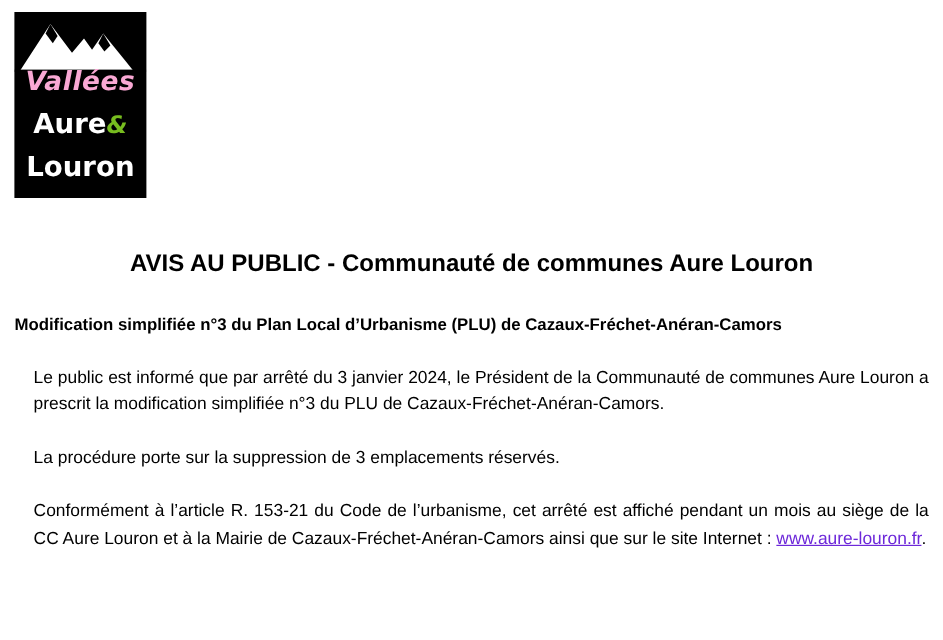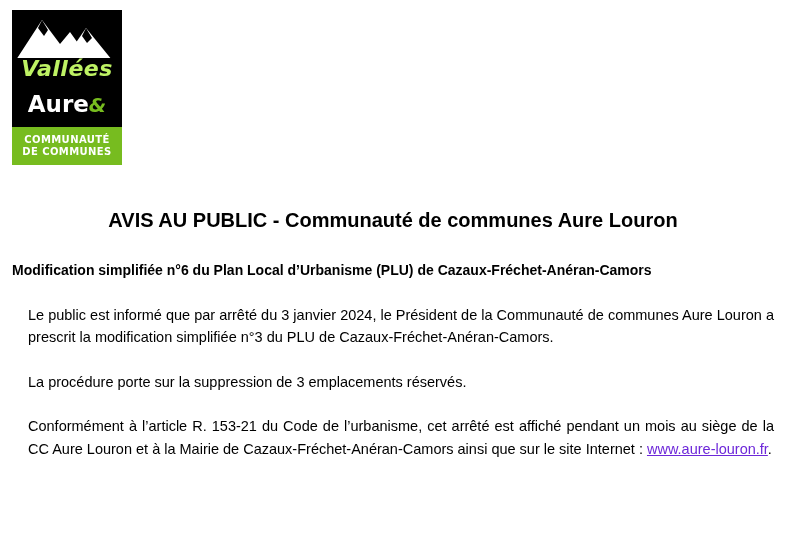--- a/index.html
+++ b/index.html
@@ -40,21 +40,21 @@
   }
   .logo-text {
     position: absolute;
     left: 0;
     top: 48px;
     width: 110px;
     text-align: center;
     line-height: 1;
   }
   .logo-vallees {
-    color: #bef264;
+    color: #f9a8d4;
     font-size: 22px;
     font-weight: bold;
     font-style: italic;
     letter-spacing: 0.5px;
     font-family: "DejaVu Sans", sans-serif;
   }
   .logo-aure, .logo-louron {
     color: #ffffff;
     font-size: 23px;
     font-weight: bold;
@@ -132,27 +132,23 @@
       <polygon points="70,22 74,14 80,24 75,29" fill="#000000"></polygon>
       <rect x="0" y="44" width="110" height="2" fill="#000000"></rect>
     </svg>
     <div class="logo-text">
       <div class="logo-vallees">Vallées</div>
       <div class="logo-aure">
         <span>Aure</span><span class="logo-amp">&amp;</span>
       </div>
       <div class="logo-louron">Louron</div>
     </div>
-    <div class="logo-band">
-      <span>COMMUNAUTÉ</span>
-      <span>DE COMMUNES</span>
-    </div>
   </div>
 
   <div class="doc">
     <h1 class="doc-title">AVIS AU PUBLIC - Communauté de communes Aure Louron</h1>
-    <h2 class="doc-subtitle">Modification simplifiée n°6 du Plan Local d’Urbanisme (PLU) de Cazaux-Fréchet-Anéran-Camors</h2>
+    <h2 class="doc-subtitle">Modification simplifiée n°3 du Plan Local d’Urbanisme (PLU) de Cazaux-Fréchet-Anéran-Camors</h2>
     <p class="doc-para">Le public est informé que par arrêté du 3 janvier 2024, le Président de la Communauté de communes Aure Louron a prescrit la modification simplifiée n°3 du PLU de Cazaux-Fréchet-Anéran-Camors.</p>
     <p class="doc-para">La procédure porte sur la suppression de 3 emplacements réservés.</p>
     <p class="doc-para last"><span>Conformément à l’article R. 153-21 du Code de l’urbanisme, cet arrêté est affiché pendant un mois au siège de la CC Aure Louron et à la Mairie de Cazaux-Fréchet-Anéran-Camors ainsi que sur le site Internet : </span><a class="doc-link" href="#">www.aure-louron.fr</a><span>.</span></p>
   </div>
 
 </div>
 
 </body></html>

